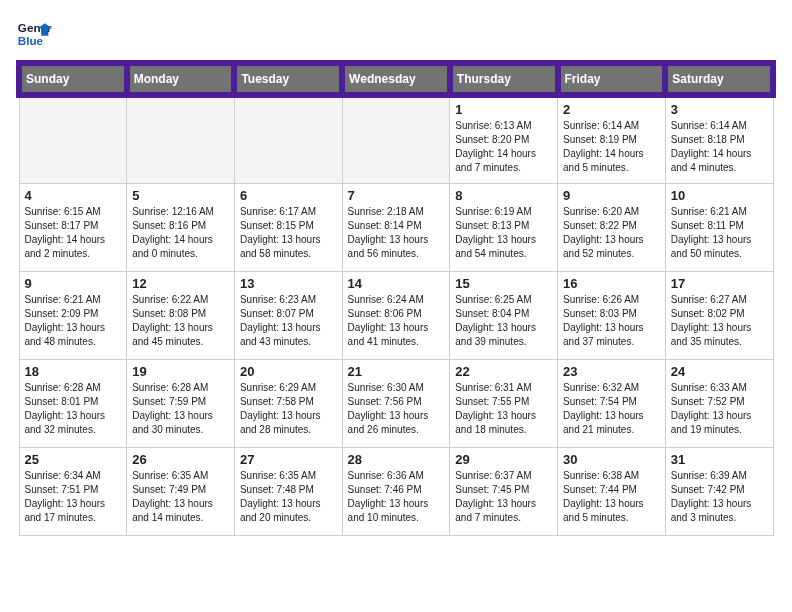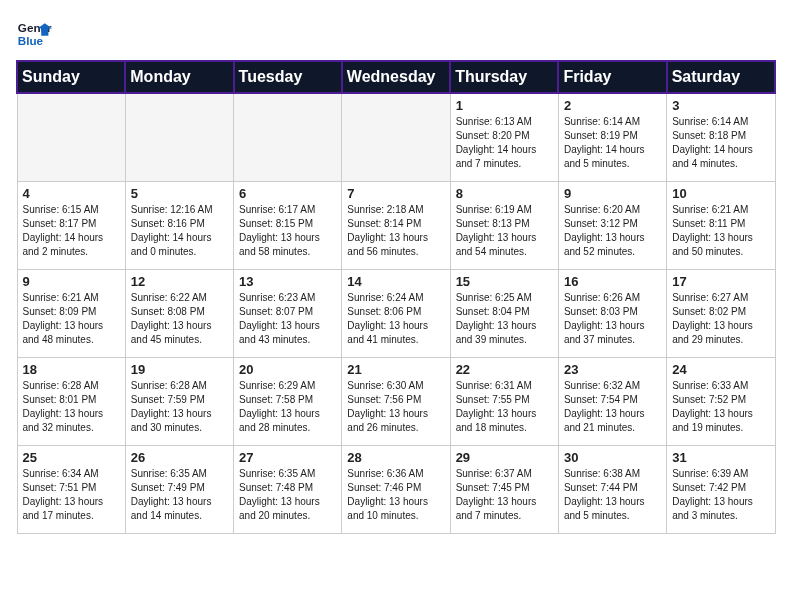--- a/index.html
+++ b/index.html
@@ -36,27 +36,27 @@
     .location {
       font-size: 15px;
       color: #444;
     }
     .calendar {
       width: 100%;
       border-collapse: collapse;
       table-layout: fixed;
     }
     .calendar th {
-      background: #0f172a;
+      background: #737373;
       color: #fff;
-      font-size: 16px;
+      font-size: 12px;
       font-weight: bold;
       padding: 6px 4px;
       text-align: left;
-      border: 2px solid #4c1d95;
+      border: 6px solid #4c1d95;
     }
     .calendar td {
       vertical-align: top;
       border: 1px solid #ccc;
       padding: 4px 5px;
       font-size: 10.5px;
       color: #222;
       height: 88px;
       background: #fff;
     }
@@ -164,37 +164,37 @@
         <td>
           <div class="day-number">8</div>
           <div class="cell-text">Sunrise: 6:19 AM</div>
           <div class="cell-text">Sunset: 8:13 PM</div>
           <div class="cell-text">Daylight: 13 hours</div>
           <div class="cell-text">and 54 minutes.</div>
         </td>
         <td>
           <div class="day-number">9</div>
           <div class="cell-text">Sunrise: 6:20 AM</div>
-          <div class="cell-text">Sunset: 3:12 PM</div>
+          <div class="cell-text">Sunset: 8:22 PM</div>
           <div class="cell-text">Daylight: 13 hours</div>
           <div class="cell-text">and 52 minutes.</div>
         </td>
         <td>
           <div class="day-number">10</div>
           <div class="cell-text">Sunrise: 6:21 AM</div>
           <div class="cell-text">Sunset: 8:11 PM</div>
           <div class="cell-text">Daylight: 13 hours</div>
           <div class="cell-text">and 50 minutes.</div>
         </td>
       </tr>
       <tr>
         <td>
           <div class="day-number">9</div>
           <div class="cell-text">Sunrise: 6:21 AM</div>
-          <div class="cell-text">Sunset: 8:09 PM</div>
+          <div class="cell-text">Sunset: 2:09 PM</div>
           <div class="cell-text">Daylight: 13 hours</div>
           <div class="cell-text">and 48 minutes.</div>
         </td>
         <td>
           <div class="day-number">12</div>
           <div class="cell-text">Sunrise: 6:22 AM</div>
           <div class="cell-text">Sunset: 8:08 PM</div>
           <div class="cell-text">Daylight: 13 hours</div>
           <div class="cell-text">and 45 minutes.</div>
         </td>
@@ -224,21 +224,21 @@
           <div class="cell-text">Sunrise: 6:26 AM</div>
           <div class="cell-text">Sunset: 8:03 PM</div>
           <div class="cell-text">Daylight: 13 hours</div>
           <div class="cell-text">and 37 minutes.</div>
         </td>
         <td>
           <div class="day-number">17</div>
           <div class="cell-text">Sunrise: 6:27 AM</div>
           <div class="cell-text">Sunset: 8:02 PM</div>
           <div class="cell-text">Daylight: 13 hours</div>
-          <div class="cell-text">and 29 minutes.</div>
+          <div class="cell-text">and 35 minutes.</div>
         </td>
       </tr>
       <tr>
         <td>
           <div class="day-number">18</div>
           <div class="cell-text">Sunrise: 6:28 AM</div>
           <div class="cell-text">Sunset: 8:01 PM</div>
           <div class="cell-text">Daylight: 13 hours</div>
           <div class="cell-text">and 32 minutes.</div>
         </td>

